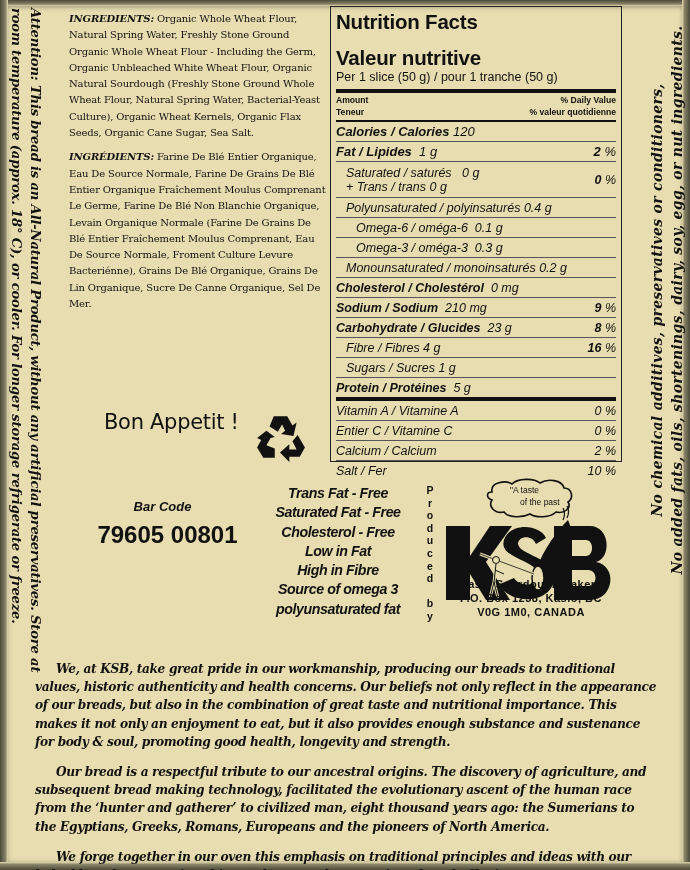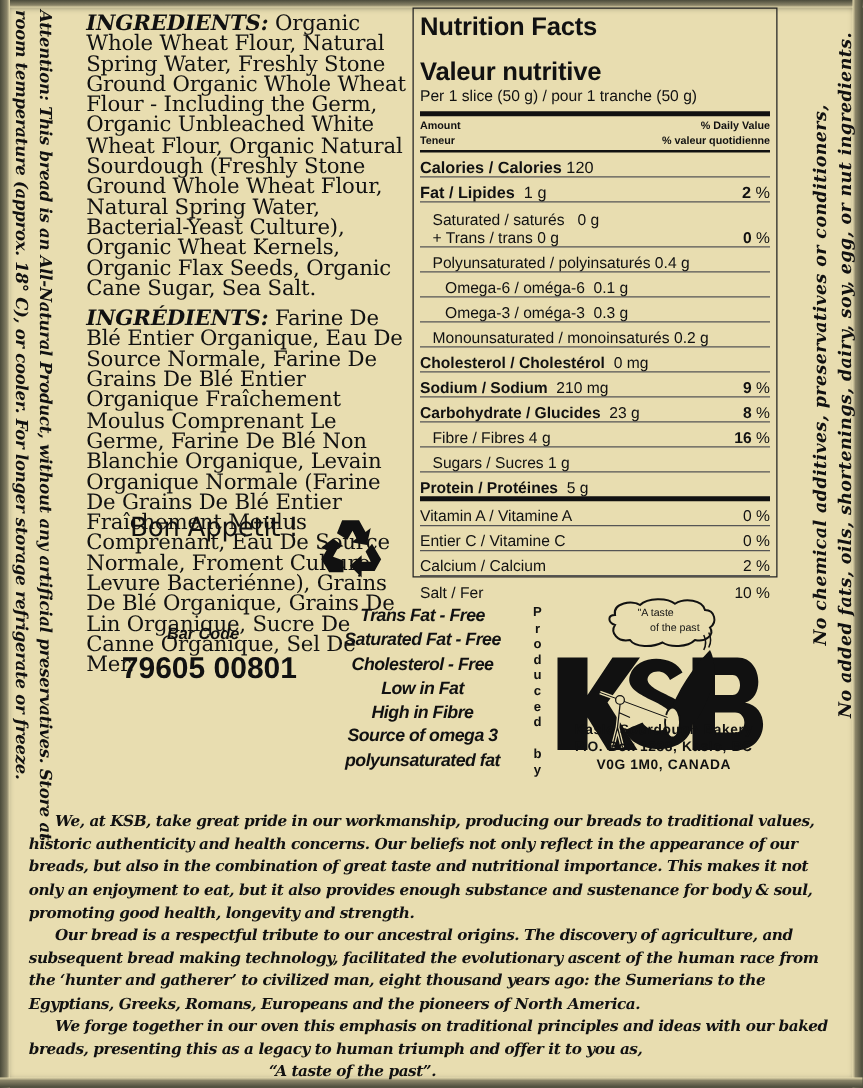--- a/index.html
+++ b/index.html
@@ -49,21 +49,21 @@
     font-size: 14px; line-height: 20px;
     text-align: center;
     letter-spacing: 0.3px;
   }
   .side-right div, .side-left div { white-space: nowrap; }
 
   
   .ingredients {
     position: absolute; left: 69px; top: 11px; width: 258px;
     font-family: "DejaVu Serif", serif;
-    font-size: 17px; line-height: 16.3px;
+    font-size: 10px; line-height: 16.3px;
     letter-spacing: -0.15px;
   }
   .ingredients p { margin: 0 0 8px 0; }
   .ingredients .head { font-weight: bold; font-style: italic; }
 
   .bon-appetit {
     position: absolute; left: 104px; top: 410px;
     font-family: "DejaVu Sans", sans-serif;
     font-size: 21px; letter-spacing: -0.3px;
   }
@@ -109,38 +109,38 @@
     border: 1.5px solid #222;
     box-sizing: border-box;
     padding: 0 5px 0 5px;
   }
   .nf-title { font-weight: bold; font-size: 20.5px; line-height: 24px; margin-top: 3px; letter-spacing: -0.2px; }
   .nf-serving { font-size: 12.5px; line-height: 15px; margin-top: 0px; padding-bottom: 4px;
     border-bottom: 4px solid #111; }
   .nf-head { display:flex; justify-content: space-between; font-size: 8.6px; font-weight: bold;
     line-height: 11.5px; padding: 2px 0 2px 0; border-bottom: 2px solid #111; }
   .nf-head .r { text-align: right; }
-  .nf-row { display: flex; justify-content: space-between; align-items: flex-end;
-    font-size: 12.5px; border-bottom: 1px solid #555; box-sizing: border-box; }
+  .nf-row { display: flex; justify-content: space-between; align-items: center;
+    font-size: 12.5px; border-bottom: 1px solid #555; box-sizing: border-box; font-style: italic; }
   .nf-row .name b { font-weight: bold; }
   .nf-row .dv b { font-weight: bold; }
   .ind1 { padding-left: 10px; }
   .ind2 { padding-left: 20px; }
   .thick { border-bottom: 4px solid #111; }
   .nf-row.last { border-bottom: none; }
 
   
   .story {
     position: absolute; left: 23px; top: 648px; width: 648px;
     font-family: "DejaVu Serif", serif;
     font-style: italic; font-weight: bold;
     font-size: 12.2px; line-height: 18.2px;
     letter-spacing: -0.35px;
   }
-  .story p { margin: 0; text-indent: 21px; }
+  .story p { margin: 12px; text-indent: 21px; }
   .story .tagline { text-align: center; text-indent: 0; padding-right: 130px; }
 </style>
 </head>
 <body>
 
 <div class="label">
   <div class="frame-top"></div>
   <div class="frame-left"></div>
   <div class="frame-right"></div>
   <div class="frame-bottom"></div>

